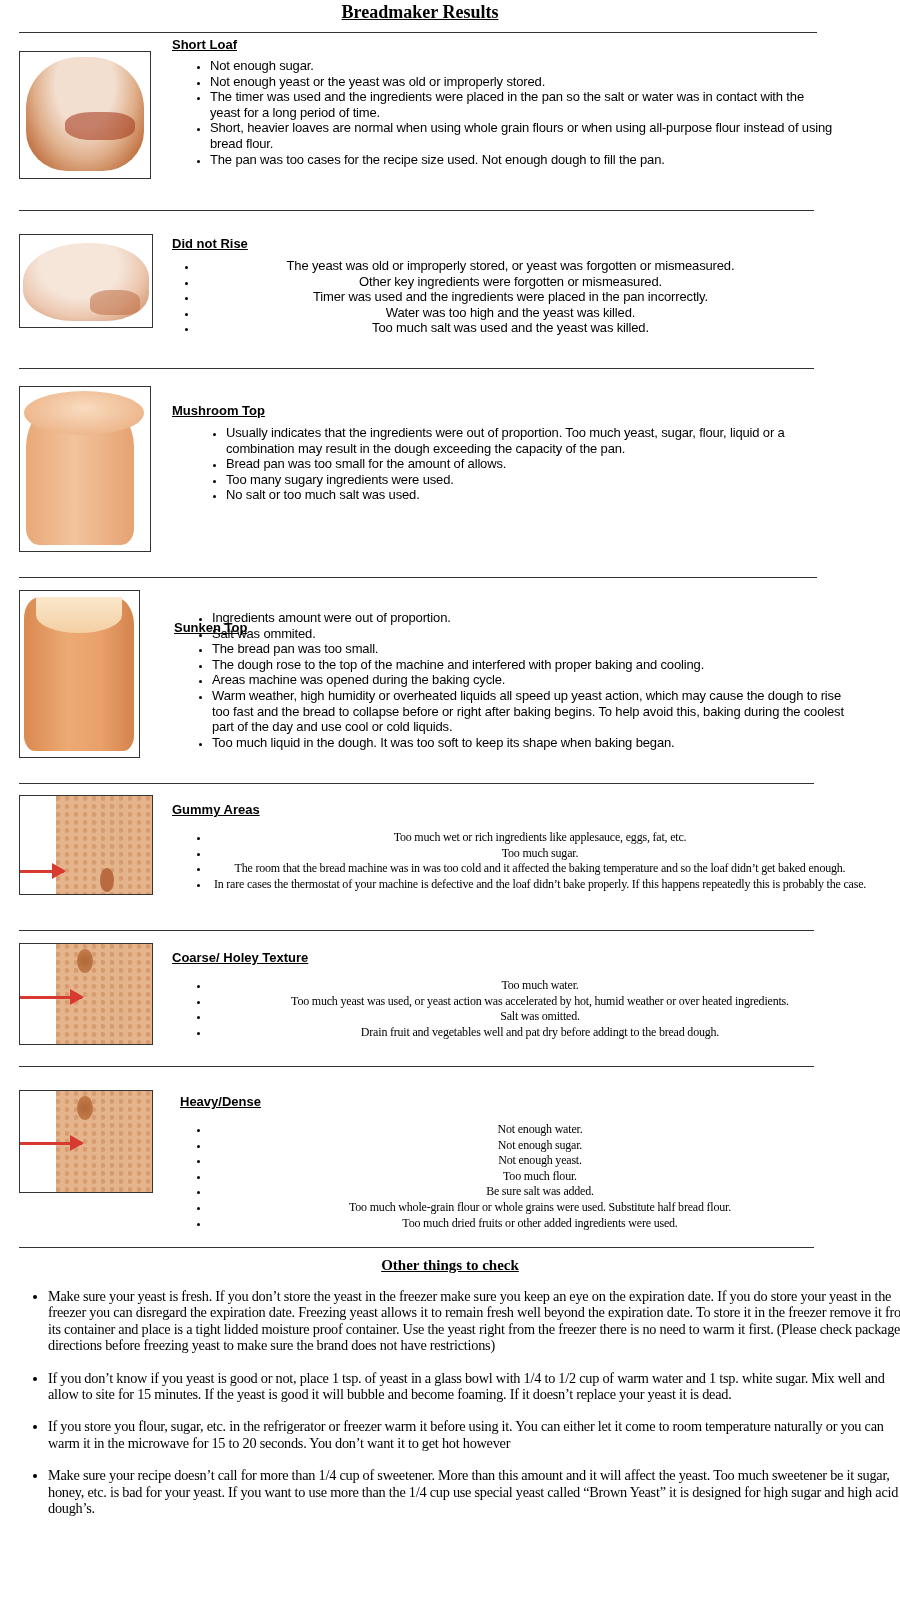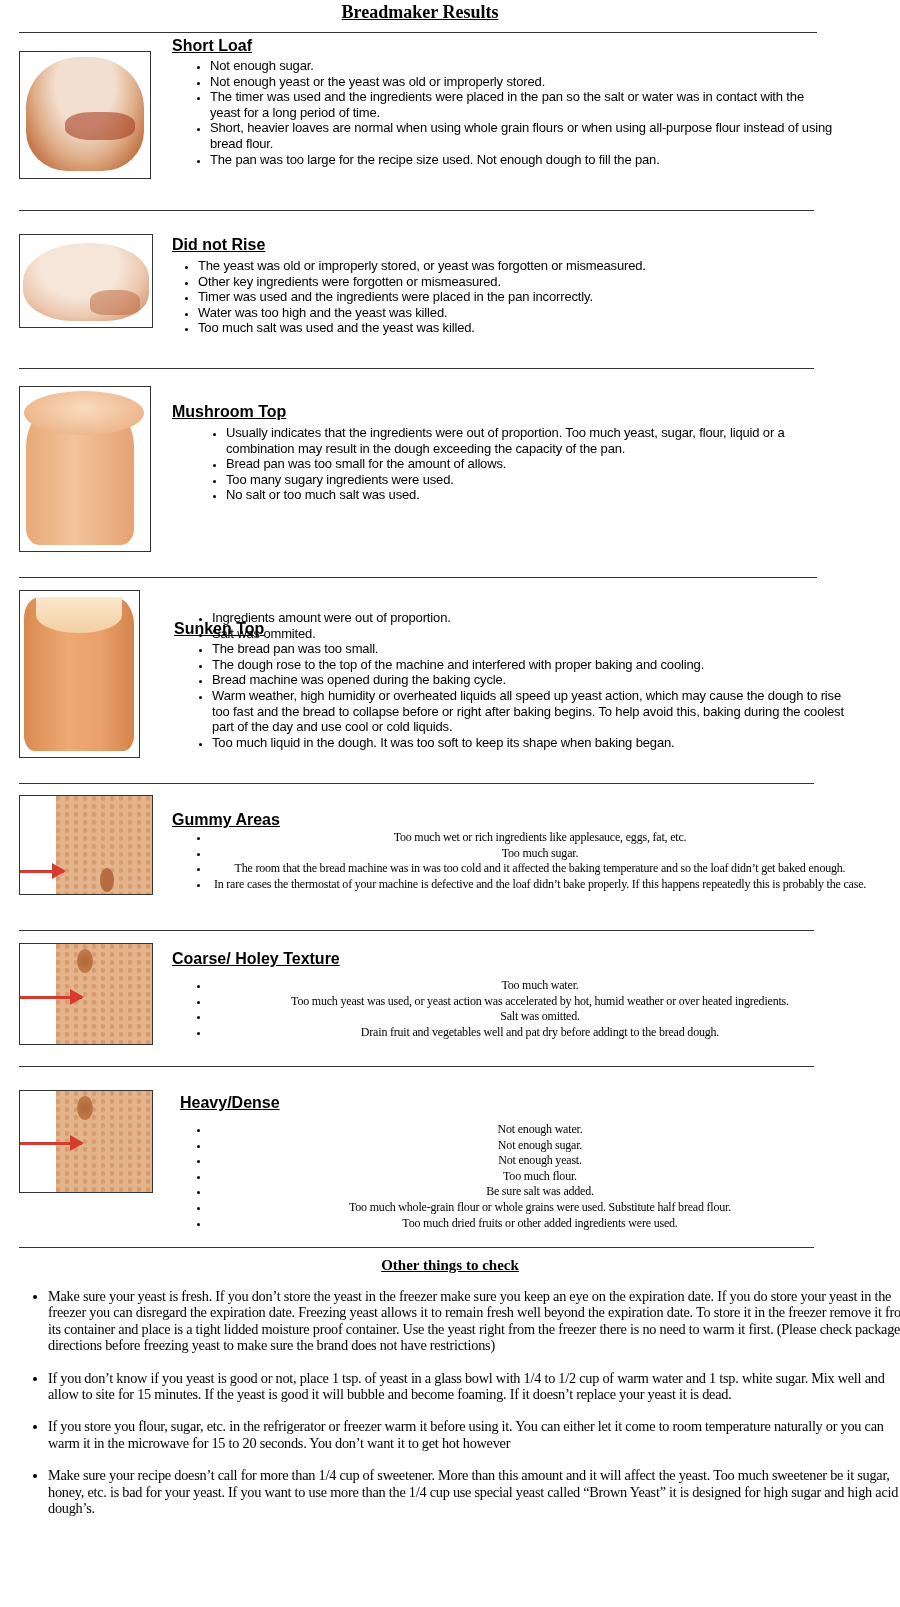--- a/index.html
+++ b/index.html
@@ -8,21 +8,21 @@
     position: absolute; left: 0; width: 840px; top: 2px; text-align: center;
     font-family: Liberation Serif, serif; font-weight: bold; font-size: 18px;
     text-decoration: underline;
   }
   .rule { position: absolute; left: 19px; width: 798px; height: 0; border-top: 1.5px solid #333; }
   .imgbox {
     position: absolute; left: 19px; border: 1px solid #333; background: #fff; overflow: hidden;
   }
   .sec-title {
     position: absolute; font-family: "Liberation Sans", sans-serif; font-weight: bold;
-    font-size: 16px; text-decoration: underline;
+    font-size: 13px; text-decoration: underline;
   }
   ul.bl {
     position: absolute; margin: 0; padding: 0 0 0 20px;
     font-family: "Liberation Sans", sans-serif; font-size: 13px; line-height: 15.6px;
     letter-spacing: -0.15px;
   }
   ul.bl.verdana { font-family: Liberation Serif, serif; font-size: 12px; letter-spacing: -0.2px; text-align: center; }
   ul.bl li { margin: 0; padding-left: 0; }
   ul.bl li::marker { font-size: 11px; }
   .other-title {
@@ -68,30 +68,30 @@
   <div class="loaf" style="left:6px; top:5px; width:118px; height:114px; border-radius:45% 45% 35% 35%;
        background: radial-gradient(ellipse at 50% 25%, #f3dfd0 0 35%, #e0b08c 60%, #c07040 85%, #b05a30 100%);"></div>
   <div class="loaf" style="left:45px; top:60px; width:70px; height:28px; border-radius:40%; background: rgba(160,50,20,0.55);"></div>
 </div>
 <div class="sec-title" style="left:172px; top:37px;">Short Loaf</div>
 <ul class="bl" style="left:190px; top:58px; width:625px;">
   <li>Not enough sugar.</li>
   <li>Not enough yeast or the yeast was old or improperly stored.</li>
   <li>The timer was used and the ingredients were placed in the pan so the salt or water was in contact with the yeast for a long period of time.</li>
   <li>Short, heavier loaves are normal when using whole grain flours or when using all-purpose flour instead of using bread flour.</li>
-  <li>The pan was too large for the recipe size used. Not enough dough to fill the pan.</li>
+  <li>The pan was too cases for the recipe size used. Not enough dough to fill the pan.</li>
 </ul>
 
 <div class="imgbox" style="top:234px; width:132px; height:92px;">
   <div class="loaf" style="left:3px; top:8px; width:126px; height:78px; border-radius:50% 45% 35% 40%;
        background: radial-gradient(ellipse at 45% 30%, #f6e6da 0 40%, #ecc8b0 65%, #d8a07c 85%, #c88a64 100%);"></div>
   <div class="loaf" style="left:70px; top:55px; width:50px; height:25px; border-radius:40% 40% 30% 30%; background: rgba(190,110,70,0.55);"></div>
 </div>
 <div class="sec-title" style="left:172px; top:236px;">Did not Rise</div>
-<ul class="bl" style="left:178px; top:258px; width:625px;">
+<ul class="bl" style="left:178px; top:258px; width:625px;text-align:center;">
   <li>The yeast was old or improperly stored, or yeast was forgotten or mismeasured.</li>
   <li>Other key ingredients were forgotten or mismeasured.</li>
   <li>Timer was used and the ingredients were placed in the pan incorrectly.</li>
   <li>Water was too high and the yeast was killed.</li>
   <li>Too much salt was used and the yeast was killed.</li>
 </ul>
 
 <div class="imgbox" style="top:386px; width:130px; height:164px;">
   <div class="loaf" style="left:6px; top:18px; width:108px; height:140px; border-radius:30% 30% 12% 12%;
        background: linear-gradient(90deg, #e9a978, #f2c39c 45%, #e6a272);"></div>
@@ -111,31 +111,31 @@
        background: linear-gradient(90deg, #d98a50, #eeaa74 40%, #e9a06a 70%, #d4844c);"></div>
   <div class="loaf" style="left:16px; top:6px; width:86px; height:36px; border-radius:0 0 50% 50%;
        background: linear-gradient(#fbe8cc, #f3cfa3);"></div>
 </div>
 <div class="sec-title" style="left:174px; top:588px;margin-top:32px;">Sunken Top</div>
 <ul class="bl" style="left:192px; top:610px; width:650px;">
   <li>Ingredients amount were out of proportion.</li>
   <li>Salt was ommited.</li>
   <li>The bread pan was too small.</li>
   <li>The dough rose to the top of the machine and interfered with proper baking and cooling.</li>
-  <li>Bread machine was opened during the baking cycle.</li>
+  <li>Areas machine was opened during the baking cycle.</li>
   <li>Warm weather, high humidity or overheated liquids all speed up yeast action, which may cause the dough to rise too fast and the bread to collapse before or right after baking begins. To help avoid this, baking during the coolest part of the day and use cool or cold liquids.</li>
   <li>Too much liquid in the dough. It was too soft to keep its shape when baking began.</li>
 </ul>
 
 <div class="imgbox" style="top:795px; width:132px; height:98px;">
   <div class="crumb"></div>
   <div class="hole" style="left:80px; top:72px; width:14px; height:24px; background:#b86a40;"></div>
   <div class="arrow" style="left:0; top:74px; width:44px;"></div>
 </div>
-<div class="sec-title" style="left:172px; top:802px;margin-top:9px;">Gummy Areas</div>
+<div class="sec-title" style="left:172px; top:802px;">Gummy Areas</div>
 <ul class="bl verdana" style="left:190px; top:830px; width:660px;">
   <li>Too much wet or rich ingredients like applesauce, eggs, fat, etc.</li>
   <li>Too much sugar.</li>
   <li>The room that the bread machine was in was too cold and it affected the baking temperature and so the loaf didn’t get baked enough.</li>
   <li>In rare cases the thermostat of your machine is defective and the loaf didn’t bake properly. If this happens repeatedly this is probably the case.</li>
 </ul>
 
 <div class="imgbox" style="top:943px; width:132px; height:100px;">
   <div class="crumb"></div>
   <div class="hole" style="left:57px; top:5px; width:16px; height:24px;"></div>

